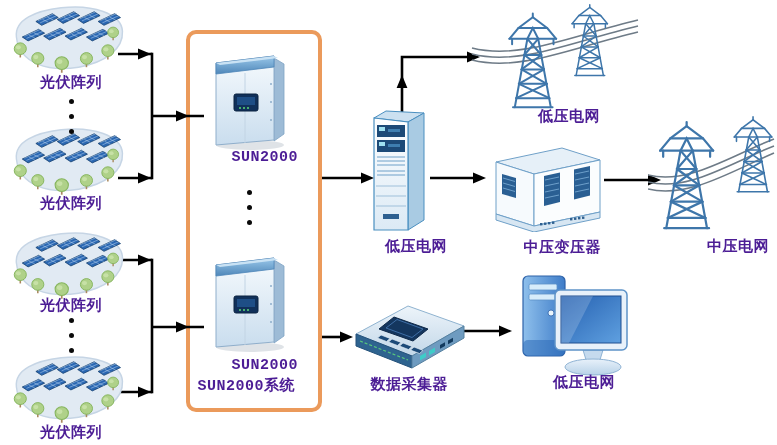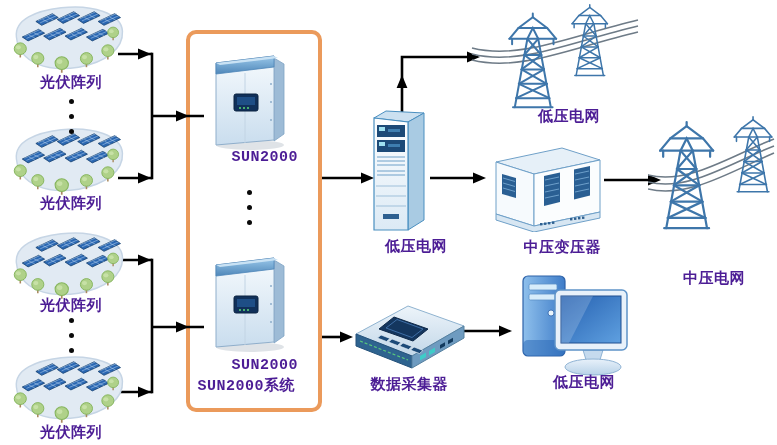--- a/index.html
+++ b/index.html
@@ -365,17 +365,17 @@
   <div class="lbl" style="left:12px;top:76px;width:90px;">光伏阵列</div>
   <div class="lbl" style="left:12px;top:197px;width:90px;">光伏阵列</div>
   <div class="lbl" style="left:12px;top:299px;width:90px;">光伏阵列</div>
   <div class="lbl" style="left:12px;top:426px;width:90px;">光伏阵列</div>
   <div class="lbl" style="left:198px;top:150px;width:100px;">SUN2000</div>
   <div class="lbl" style="left:198px;top:358px;width:100px;">SUN2000</div>
   <div class="lbl" style="left:190px;top:379px;width:105px;">SUN2000系统</div>
   <div class="lbl" style="left:347px;top:240px;width:100px;">低压电网</div>
   <div class="lbl" style="left:500px;top:110px;width:100px;">低压电网</div>
   <div class="lbl" style="left:501px;top:241px;width:100px;">中压变压器</div>
-  <div class="lbl" style="left:645px;top:240px;width:100px;margin-top:32px;">中压电网</div>
+  <div class="lbl" style="left:669px;top:240px;width:100px;">中压电网</div>
   <div class="lbl" style="left:348px;top:378px;width:100px;">数据采集器</div>
   <div class="lbl" style="left:515px;top:376px;width:100px;">低压电网</div>
 
 </div>
 
 </body></html>

